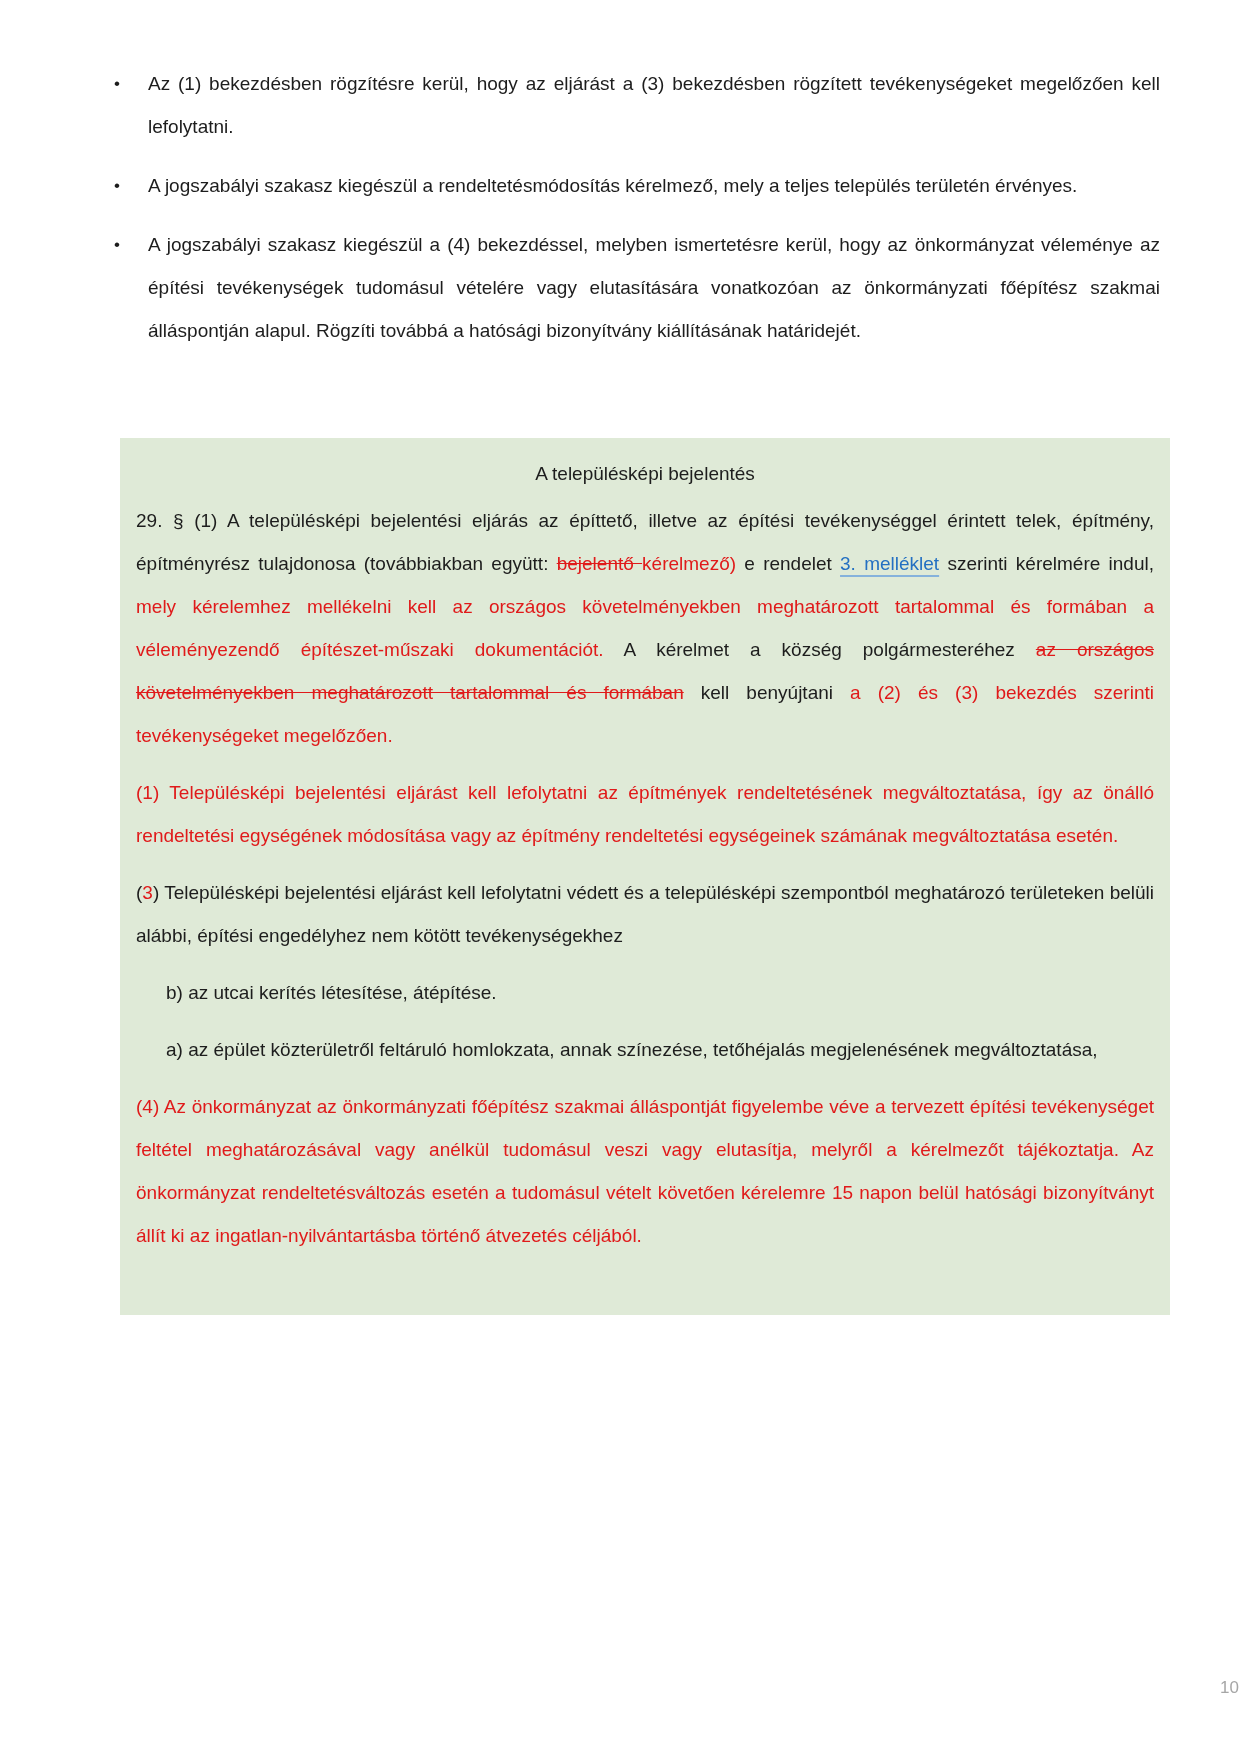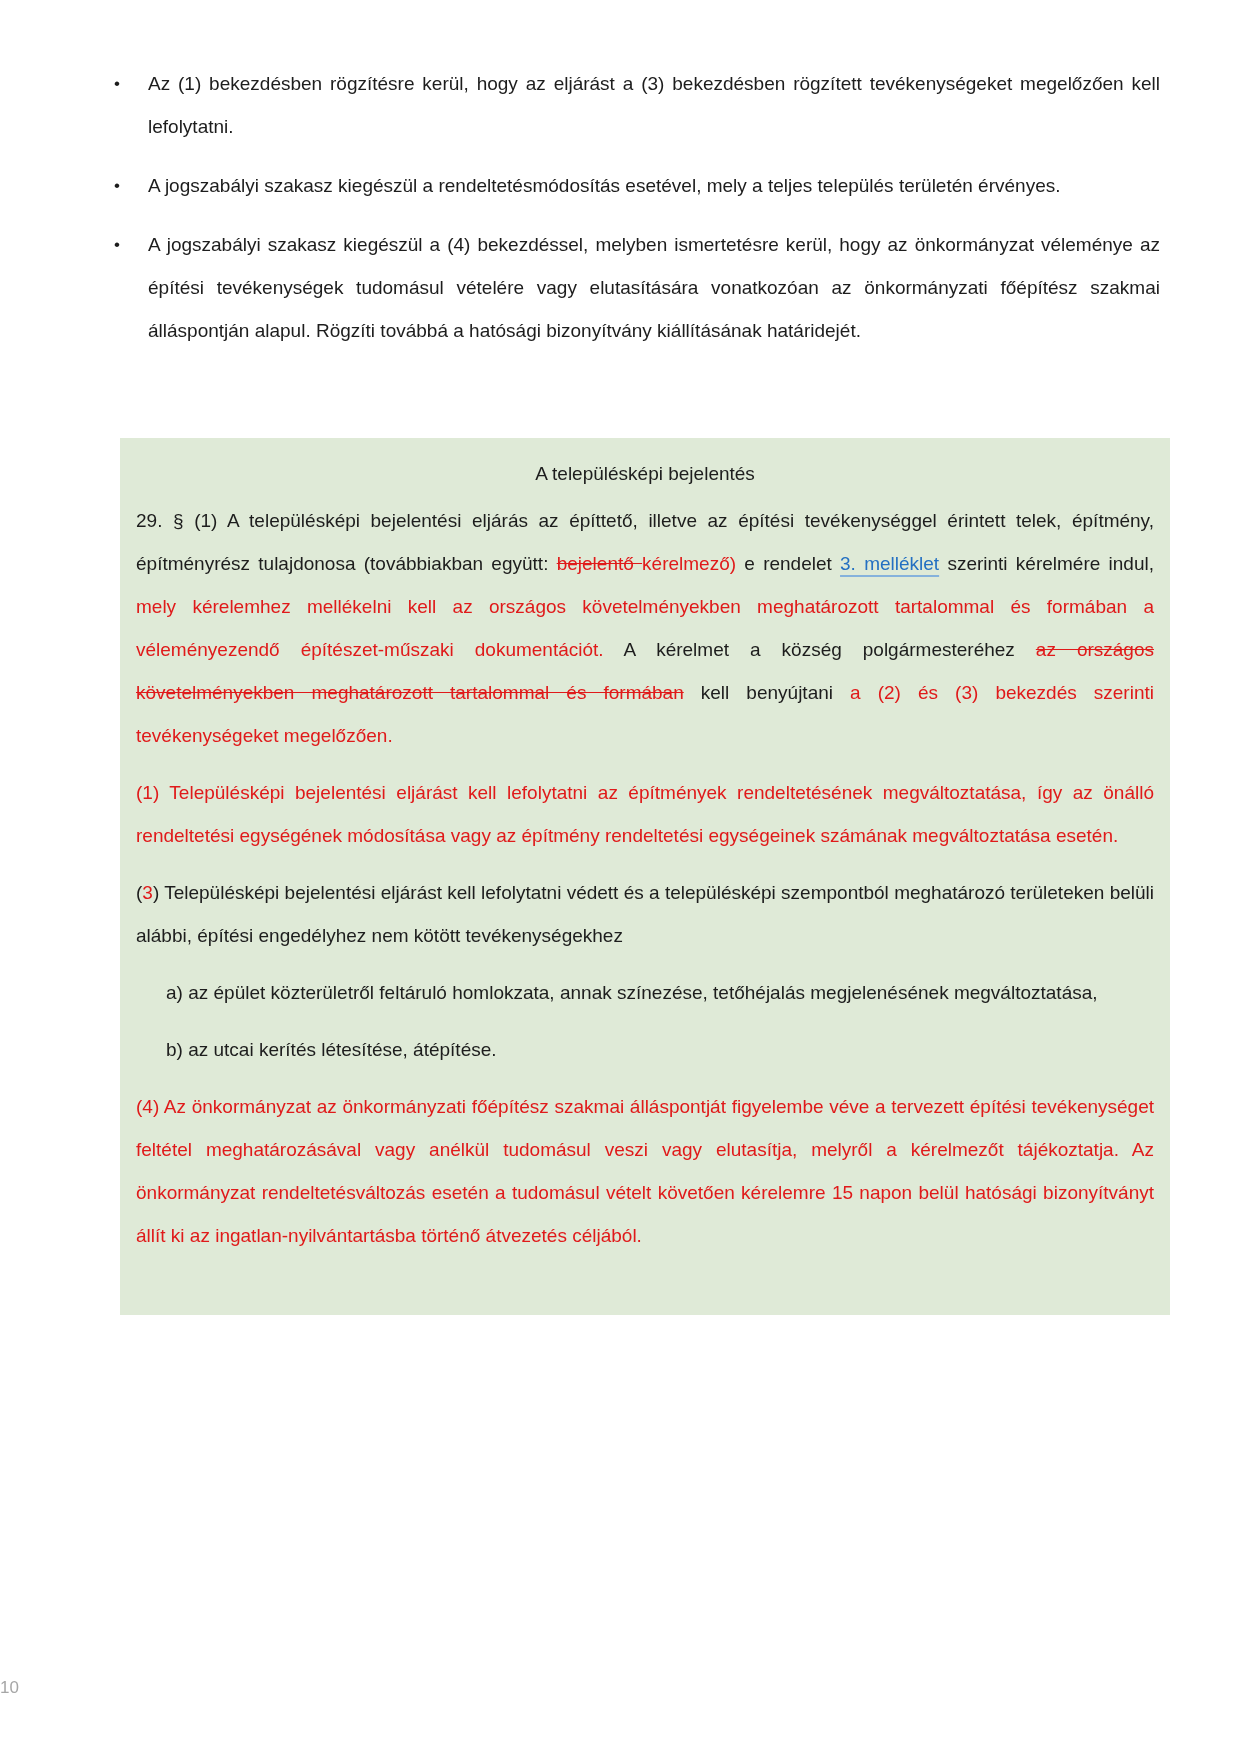--- a/index.html
+++ b/index.html
@@ -65,50 +65,50 @@
     text-decoration-color: var(--link_underline, #85b2dc);
     text-decoration-thickness: 2px;
     text-underline-offset: 5px;
     cursor: pointer;
   }
   
   .page-number {
     position: absolute;
     left: 0; right: 0;
     bottom: 56px;
-    text-align: left;
+    text-align: right;
     font-size: 17px;
     color: var(--page_number, #a6a6a6);
   }
 </style>
 </head>
 <body>
 
 <div class="page">
 
   <ul class="bullets">
     <li>
       <span class="marker">•</span>
       <span><span class="run-black">Az (1) bekezdésben rögzítésre kerül, hogy az eljárást a (3) bekezdésben rögzített tevékenységeket megelőzően kell lefolytatni.</span></span>
     </li>
     <li>
       <span class="marker">•</span>
-      <span><span class="run-black">A jogszabályi szakasz kiegészül a rendeltetésmódosítás esetével, mely a teljes település területén érvényes.</span></span>
+      <span><span class="run-black">A jogszabályi szakasz kiegészül a rendeltetésmódosítás kérelmező, mely a teljes település területén érvényes.</span></span>
     </li>
     <li>
       <span class="marker">•</span>
       <span><span class="run-black">A jogszabályi szakasz kiegészül a (4) bekezdéssel, melyben ismertetésre kerül, hogy az önkormányzat véleménye az építési tevékenységek tudomásul vételére vagy elutasítására vonatkozóan az önkormányzati főépítész szakmai álláspontján alapul. Rögzíti továbbá a hatósági bizonyítvány kiállításának határidejét.</span></span>
     </li>
   </ul>
 
   <section class="green-box">
     <h3>A településképi bejelentés</h3>
     <p><span class="run-bold">29. §</span><span class="run-black"> (1) A településképi bejelentési eljárás az építtető, illetve az építési tevékenységgel érintett telek, építmény, építményrész tulajdonosa (továbbiakban együtt: </span><span class="run-red-strike">bejelentő </span><span class="run-red">kérelmező)</span><span class="run-black"> e rendelet </span><a class="run-link">3. melléklet</a><span class="run-black"> szerinti kérelmére indul, </span><span class="run-red">mely kérelemhez mellékelni kell az országos követelményekben meghatározott tartalommal és formában a véleményezendő építészet-műszaki dokumentációt.</span><span class="run-black"> A kérelmet a község polgármesteréhez </span><span class="run-red-strike">az országos követelményekben meghatározott tartalommal és formában</span><span class="run-black"> kell benyújtani </span><span class="run-red">a (2) és (3) bekezdés szerinti tevékenységeket megelőzően.</span></p>
     <p><span class="run-red">(1) Településképi bejelentési eljárást kell lefolytatni az építmények rendeltetésének megváltoztatása, így az önálló rendeltetési egységének módosítása vagy az építmény rendeltetési egységeinek számának megváltoztatása esetén.</span></p>
     <p><span class="run-black">(</span><span class="run-red">3</span><span class="run-black">) Településképi bejelentési eljárást kell lefolytatni védett és a településképi szempontból meghatározó területeken belüli alábbi, építési engedélyhez nem kötött tevékenységekhez</span></p>
+    <p class="first-indent"><span class="run-black">b) az utcai kerítés létesítése, átépítése.</span></p>
     <p class="first-indent"><span class="run-black">a) az épület közterületről feltáruló homlokzata, annak színezése, tetőhéjalás megjelenésének megváltoztatása,</span></p>
-    <p class="first-indent"><span class="run-black">b) az utcai kerítés létesítése, átépítése.</span></p>
     <p><span class="run-red">(4) Az önkormányzat az önkormányzati főépítész szakmai álláspontját figyelembe véve a tervezett építési tevékenységet feltétel meghatározásával vagy anélkül tudomásul veszi vagy elutasítja, melyről a kérelmezőt tájékoztatja. Az önkormányzat rendeltetésváltozás esetén a tudomásul vételt követően kérelemre 15 napon belül hatósági bizonyítványt állít ki az ingatlan-nyilvántartásba történő átvezetés céljából.</span></p>
   </section>
 
   <div class="page-number">10</div>
 
 </div>
 
 </body></html>

